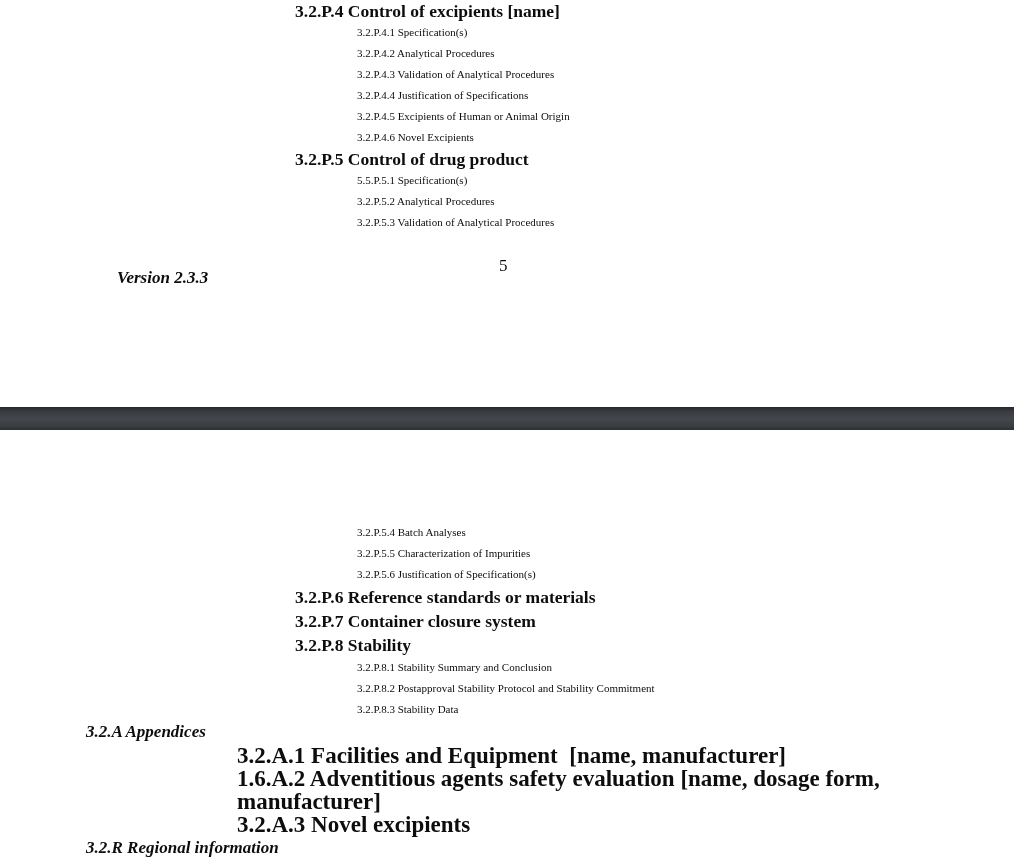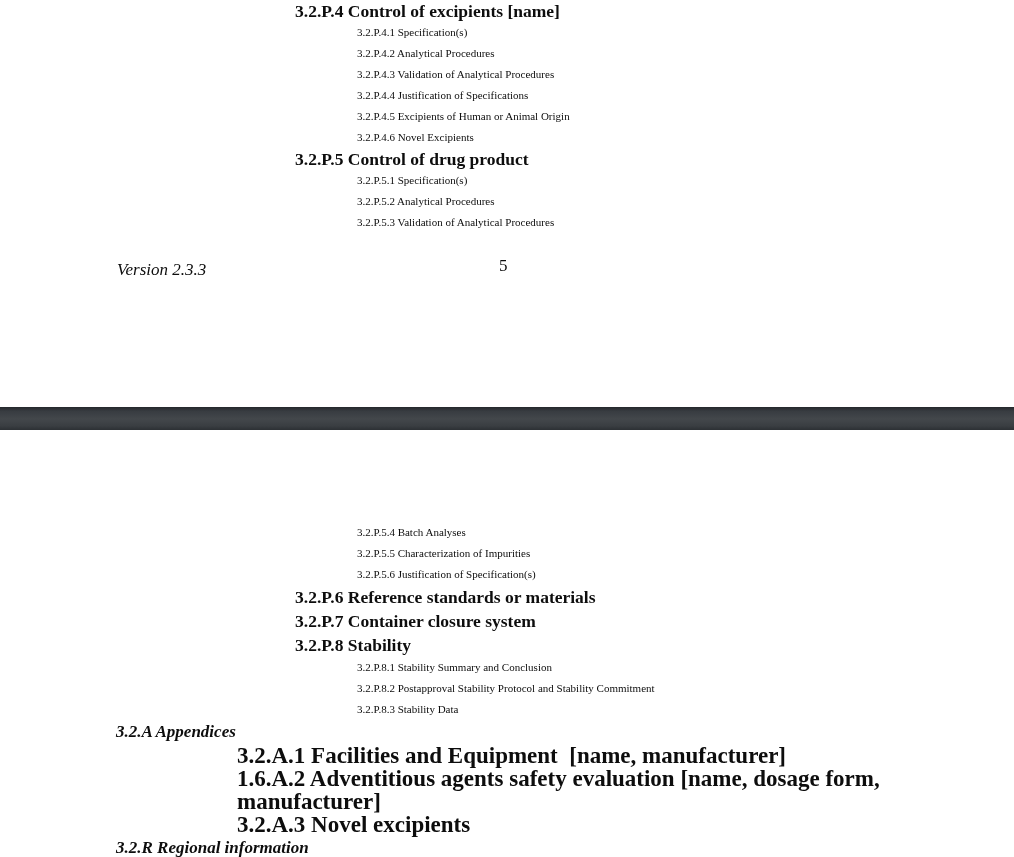--- a/index.html
+++ b/index.html
@@ -38,42 +38,42 @@
     font-weight: bold;
     font-size: 17.5px;
     line-height: 22px;
   }
   .page-2 .t-header { line-height: 24px; }
   .t-sub {
     margin-left: 357px;
     line-height: 21px;
   }
   .t-section {
-    margin-left: 116px;
+    margin-left: 86px;
     font-weight: bold;
     font-style: italic;
     font-size: 17px;
     line-height: 24px;
   }
   .t-appendix, .t-appendix-cont {
     margin-left: 237px;
     font-weight: bold;
     font-size: 23px;
     line-height: 23px;
   }
   .page1-footer {
     position: relative;
     margin-top: 22px;
     height: 21px;
   }
   .footer-version {
     position: absolute;
     left: 117px;
-    top: 4px;
-    font-weight: normal;
+    top: 12px;
+    font-weight: bold;
     font-style: italic;
     font-size: 17px;
     line-height: 21px;
   }
   .footer-pagenum {
     position: absolute;
     left: 499px;
     top: 0;
     font-size: 17px;
     line-height: 21px;
@@ -87,21 +87,21 @@
   <div class="page page-1">
     <div>
         <div class="toc-line t-header">3.2.P.4 Control of excipients [name]</div>
         <div class="toc-line t-sub">3.2.P.4.1 Specification(s)</div>
         <div class="toc-line t-sub">3.2.P.4.2 Analytical Procedures</div>
         <div class="toc-line t-sub">3.2.P.4.3 Validation of Analytical Procedures</div>
         <div class="toc-line t-sub">3.2.P.4.4 Justification of Specifications</div>
         <div class="toc-line t-sub">3.2.P.4.5 Excipients of Human or Animal Origin</div>
         <div class="toc-line t-sub">3.2.P.4.6 Novel Excipients</div>
         <div class="toc-line t-header">3.2.P.5 Control of drug product</div>
-        <div class="toc-line t-sub">3.2.P.5.1 Specification(s)</div>
+        <div class="toc-line t-sub">5.5.P.5.1 Specification(s)</div>
         <div class="toc-line t-sub">3.2.P.5.2 Analytical Procedures</div>
         <div class="toc-line t-sub">3.2.P.5.3 Validation of Analytical Procedures</div>
       </div>
 
     <div class="page1-footer">
       <span class="footer-version">Version 2.3.3</span>
       <span class="footer-pagenum">5</span>
     </div>
   </div>
 

